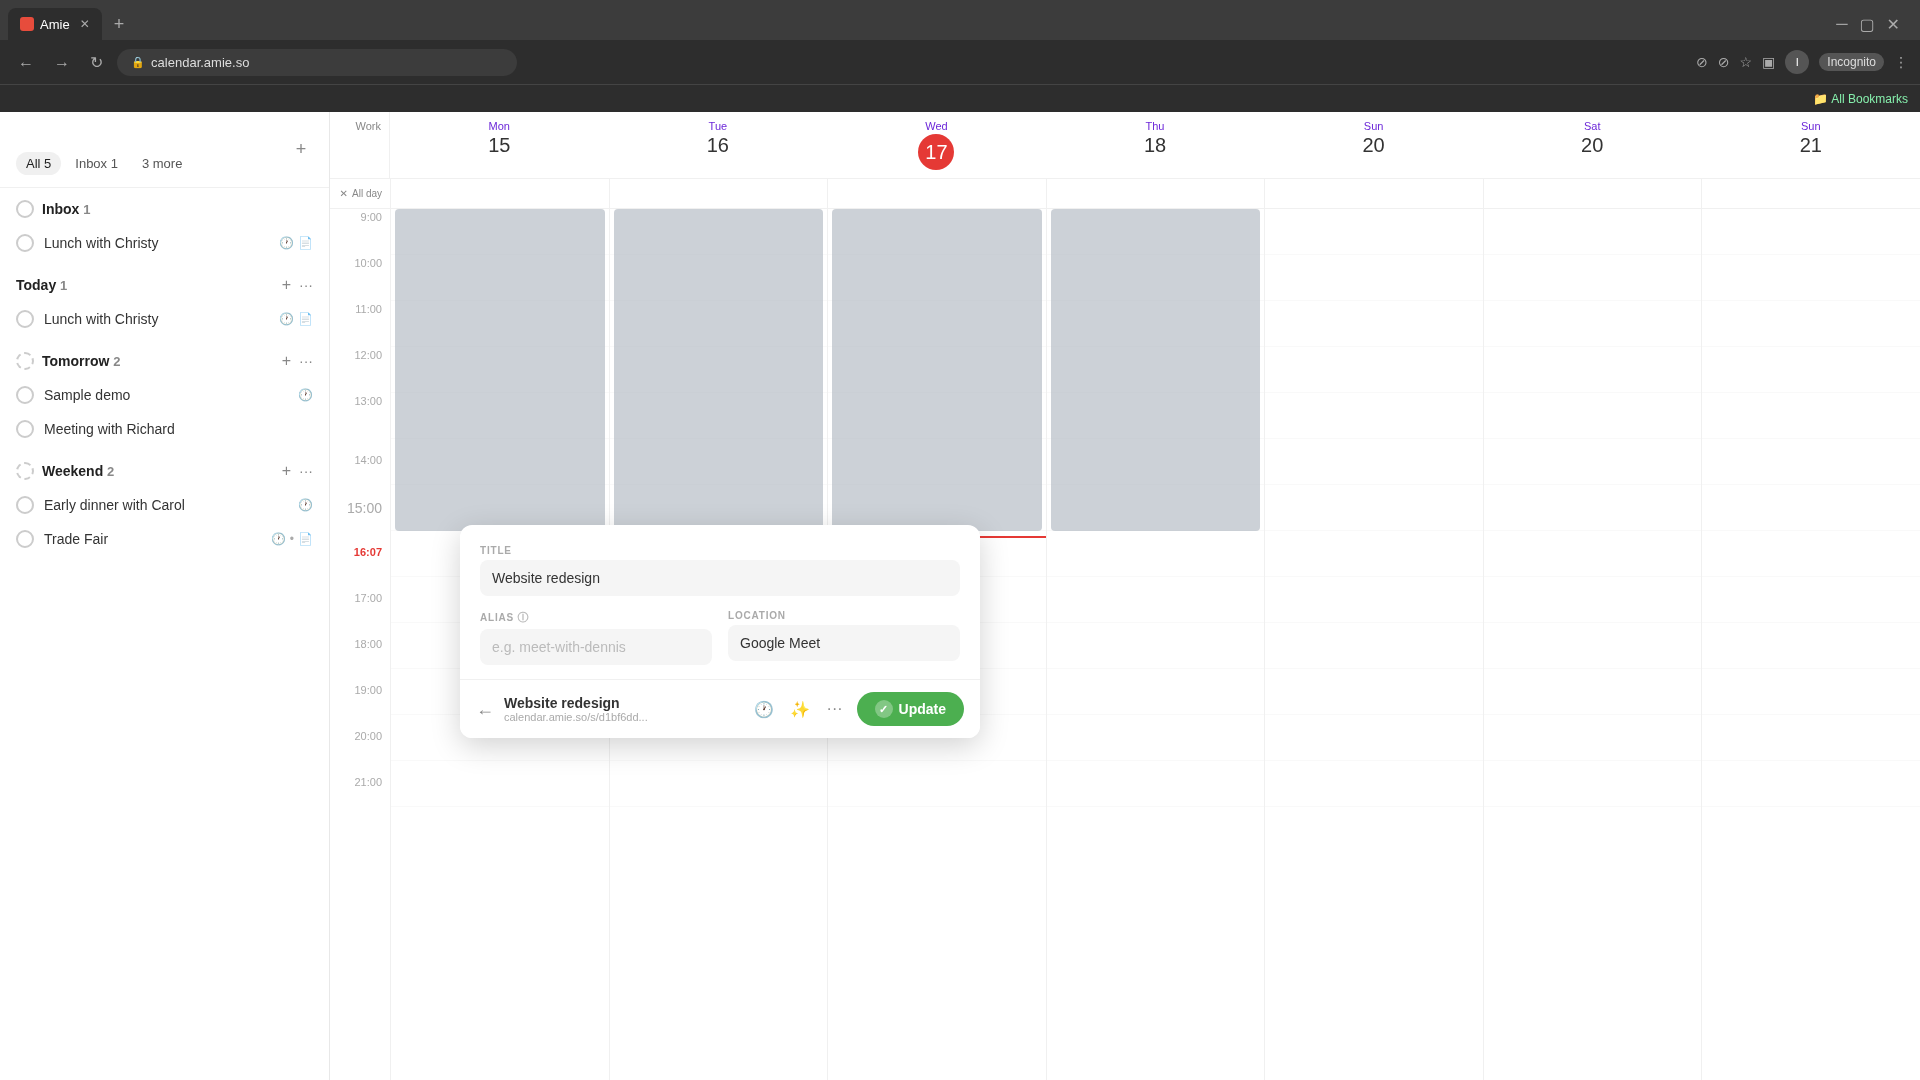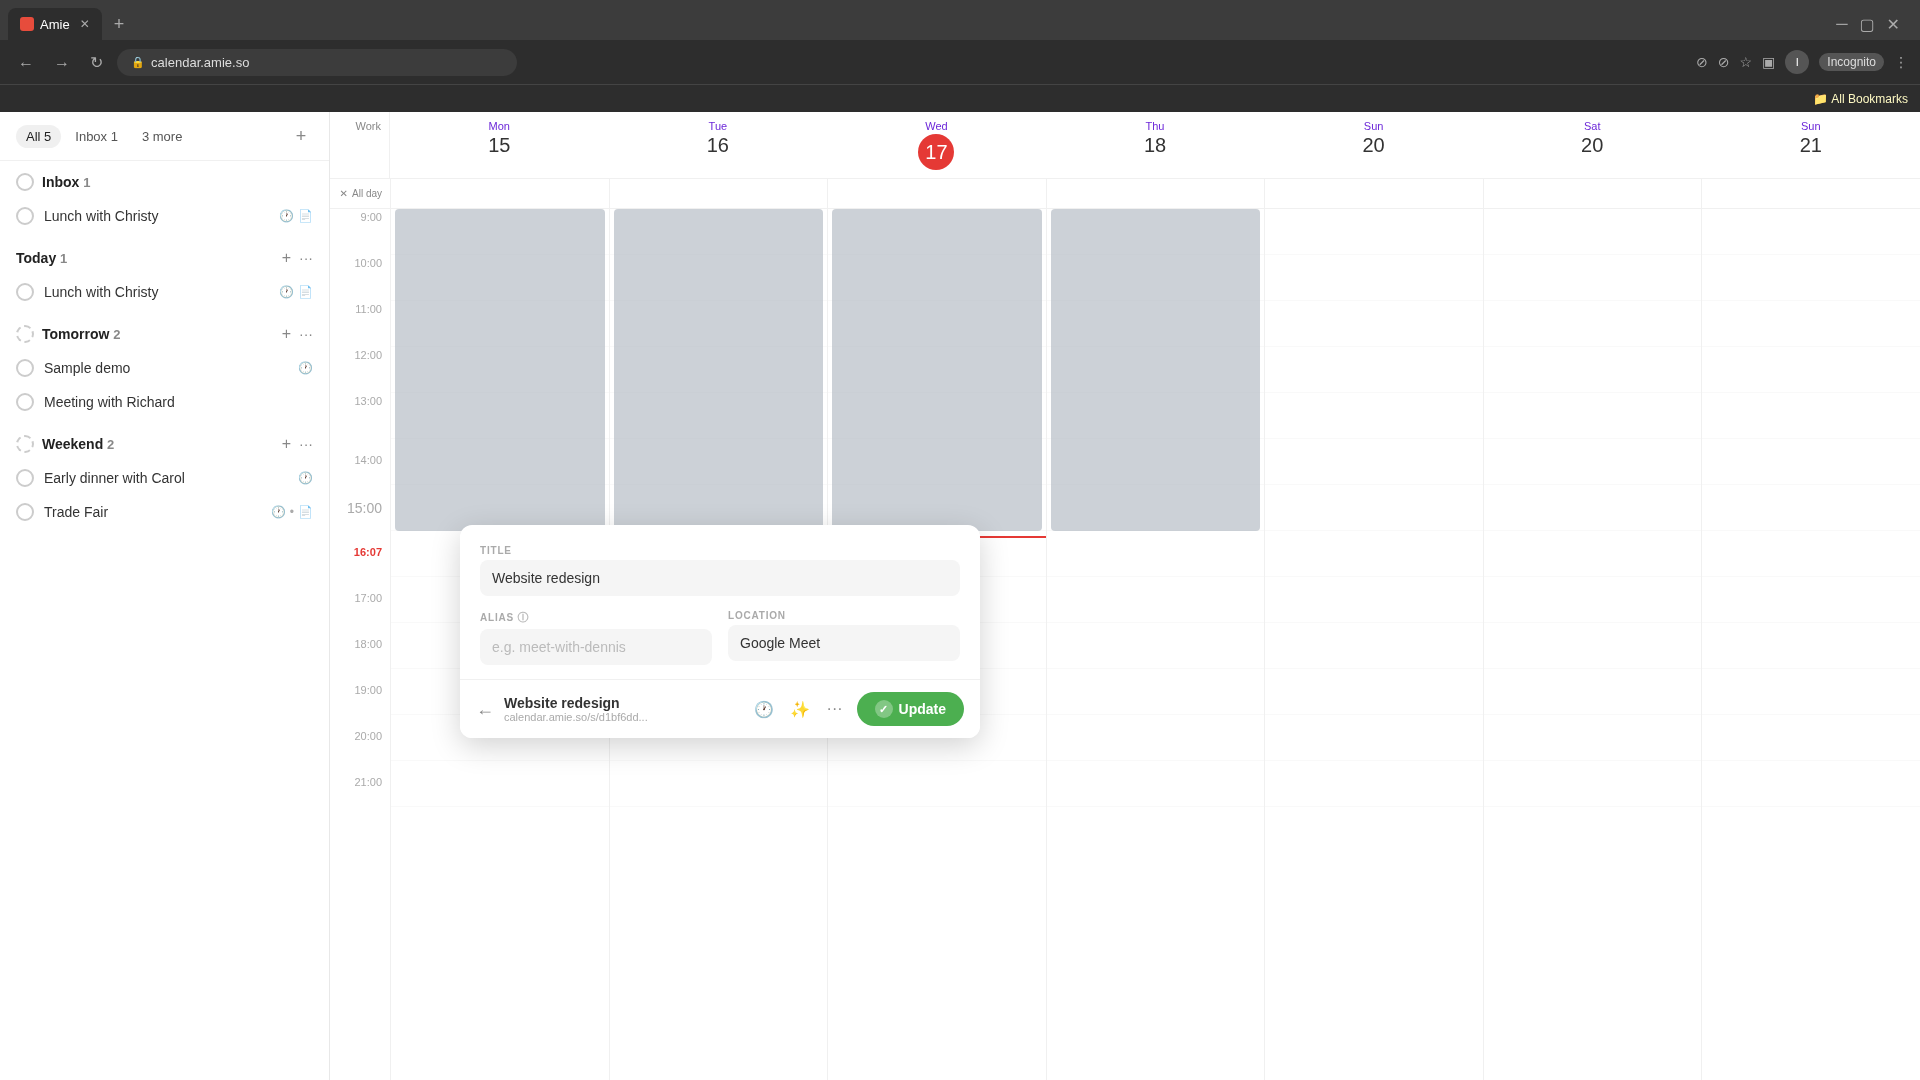--- a/index.html
+++ b/index.html
@@ -23,21 +23,21 @@
     .profile-btn { background: #555; color: #fff; border-radius: 50%; width: 24px; height: 24px; display: flex; align-items: center; justify-content: center; font-size: 11px; }
     .incognito-badge { background: #555; color: #ddd; border-radius: 12px; padding: 2px 8px; font-size: 12px; }
 
     
     .app-container { display: flex; width: 1920px; height: 996px; background: #fff; }
 
     
     .sidebar { width: 330px; border-right: 1px solid #e8e8e8; display: flex; flex-direction: column; background: #fff; overflow-y: auto; }
     .sidebar-header { display: flex; align-items: center; padding: 12px 16px; gap: 8px; border-bottom: 1px solid #f0f0f0; }
     .sidebar-tabs { display: flex; align-items: center; gap: 4px; }
-    .sidebar-tab { padding: 4px 10px; border-radius: 16px; font-size: 13px; font-weight: 500; cursor: pointer; color: #555; }
+    .sidebar-tab { padding: 4px 10px; border-radius: 16px; font-size: 13px; font-weight: 500; cursor: pointer; color: #555; margin-top: 28px; }
     .sidebar-tab.active { background: #f0f0f0; color: #222; }
     .sidebar-add { margin-left: auto; color: #888; font-size: 18px; cursor: pointer; width: 24px; height: 24px; display: flex; align-items: center; justify-content: center; }
 
     .sidebar-section { padding: 4px 0; }
     .sidebar-section-header { display: flex; align-items: center; padding: 8px 16px; gap: 8px; cursor: pointer; }
     .sidebar-section-label { font-size: 14px; font-weight: 600; color: #222; flex: 1; }
     .section-count { font-size: 13px; color: #888; }
     .section-add { color: #888; font-size: 16px; cursor: pointer; }
     .section-more { color: #888; font-size: 14px; cursor: pointer; }
 
@@ -117,21 +117,21 @@
       <span>☆</span>
       <span>▣</span>
       <span class="profile-btn">I</span>
       <span class="incognito-badge">Incognito</span>
       <span>⋮</span>
     </div>
   </div>
 </div>
 
 <div style="background:#2d2d2d; height:28px; display:flex; align-items:center; padding: 0 12px; border-top: 1px solid #444;">
-  <span style="color:#fef9c3; font-size:12px; margin-left:auto;">📁 All Bookmarks</span>
+  <span style="color:#86efac; font-size:12px; margin-left:auto;">📁 All Bookmarks</span>
 </div>
 
 <div class="app-container">
 
   <div class="sidebar">
     <div class="sidebar-header">
       <div class="sidebar-tabs">
         <div class="sidebar-tab active">All 5</div>
         <div class="sidebar-tab">Inbox 1</div>
         <div class="sidebar-tab">3 more</div>

